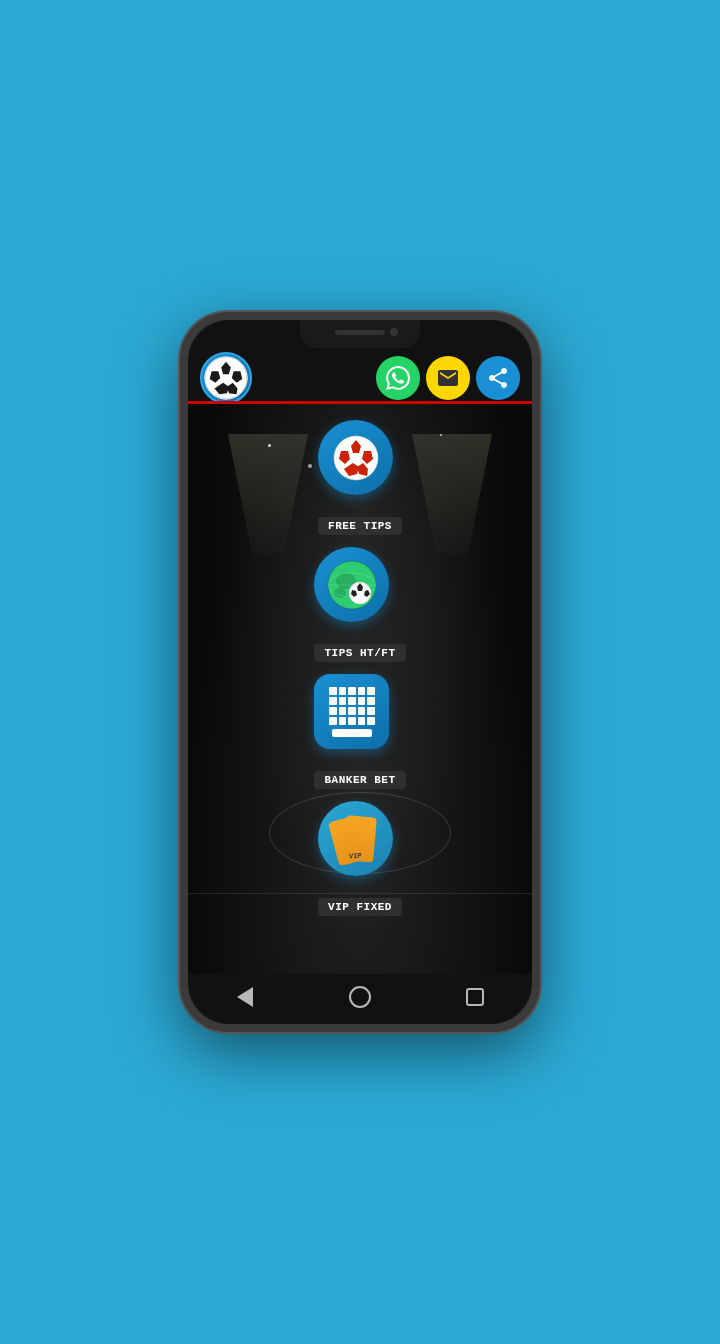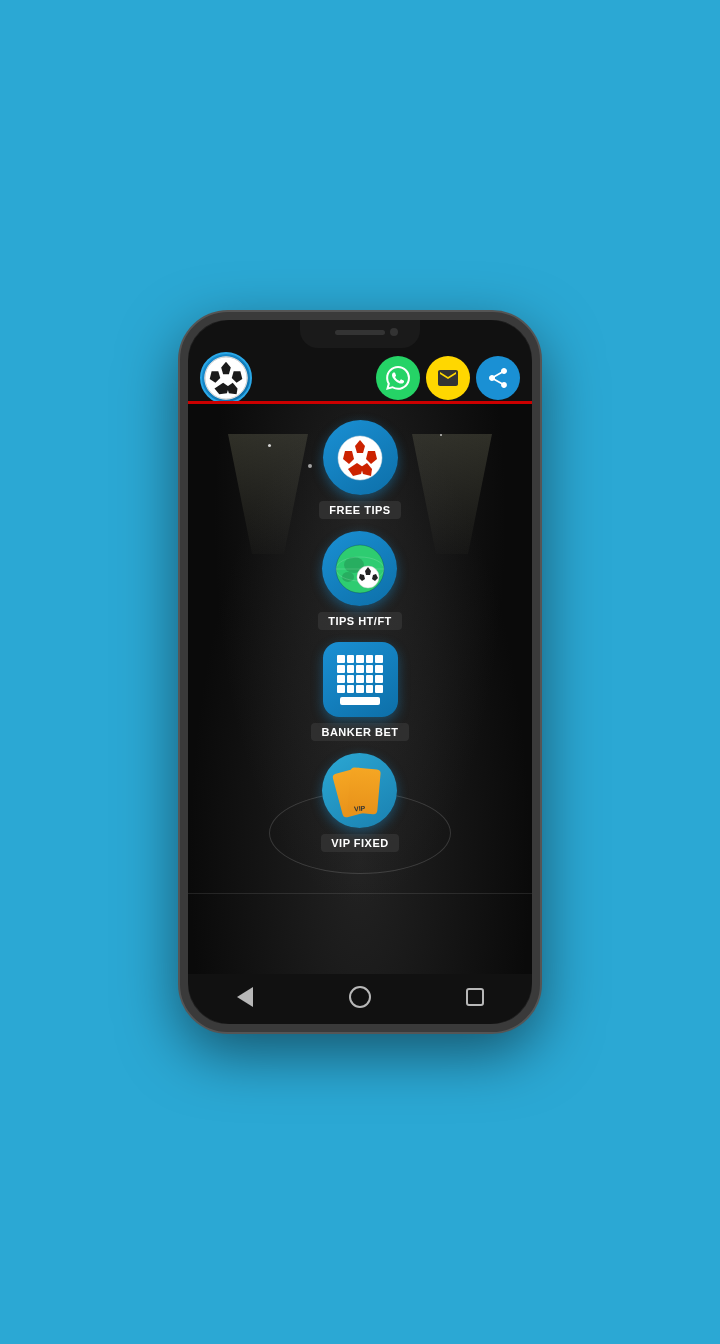--- a/index.html
+++ b/index.html
@@ -221,24 +221,25 @@
       display: flex;
       flex-direction: column;
       align-items: center;
       padding: 16px 0 8px 0;
       gap: 0;
     }
 
     .menu-item {
       display: flex;
       flex-direction: column;
-      align-items: center;
-      gap: 6px;
+      align-items: flex-start;
+      gap: 22px;
       margin-bottom: 12px;
       cursor: pointer;
+      font-family: Liberation Mono, monospace;
     }
 
     .menu-icon {
       width: 75px;
       height: 75px;
       border-radius: 50%;
       display: flex;
       align-items: center;
       justify-content: center;
       font-size: 32px;

